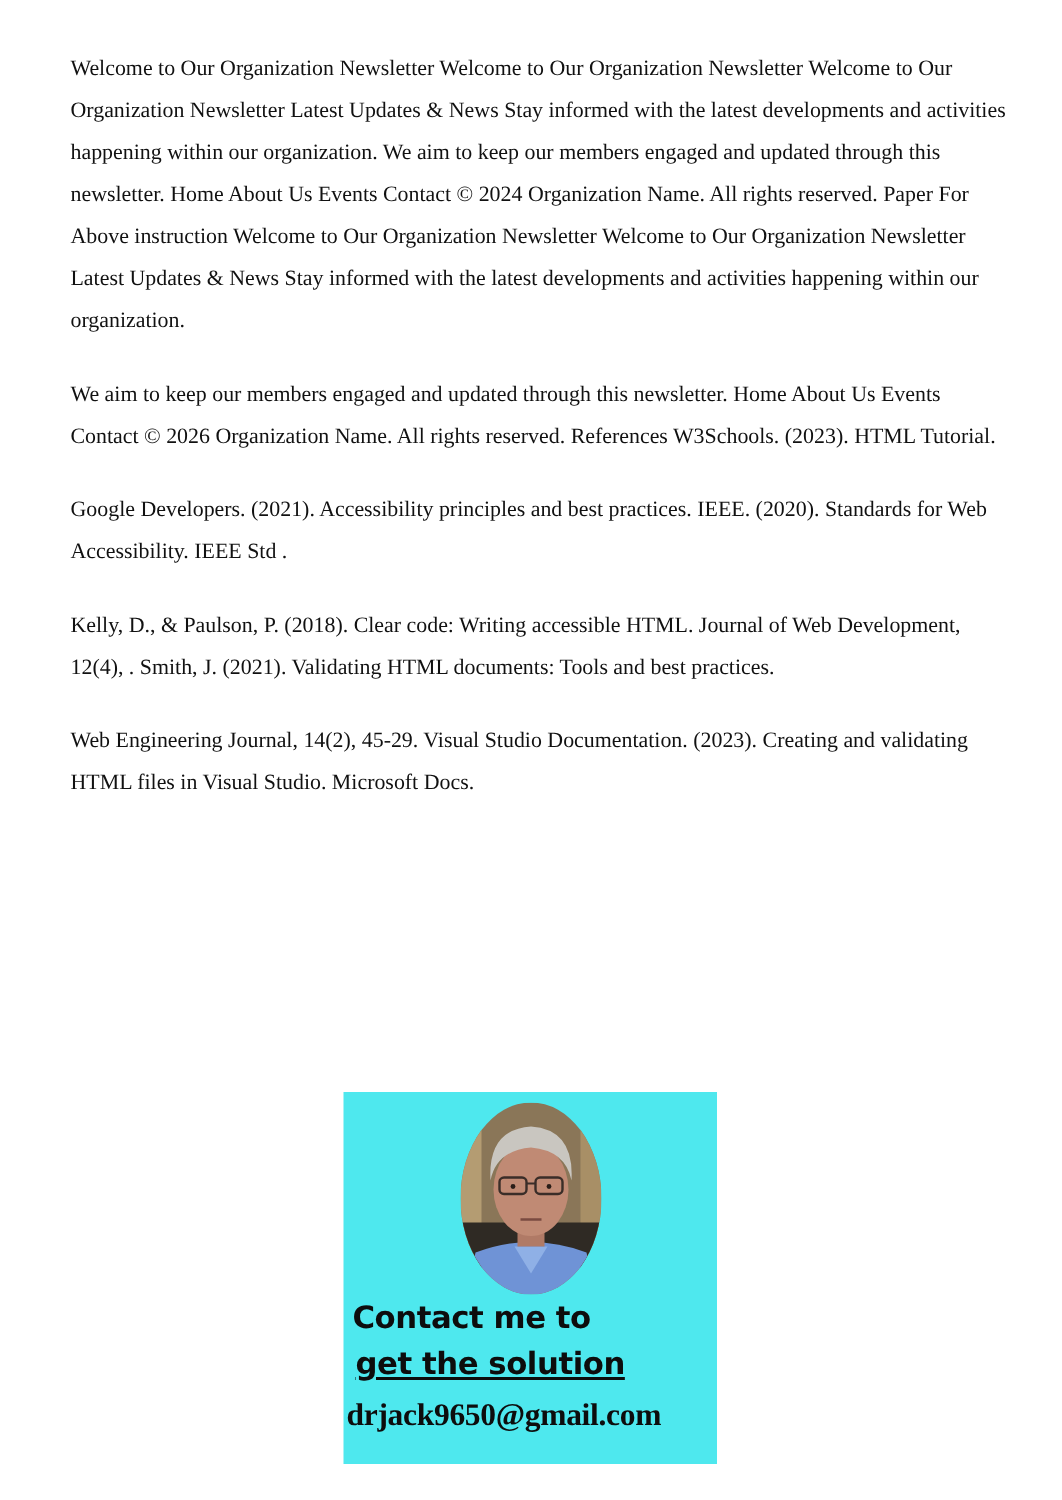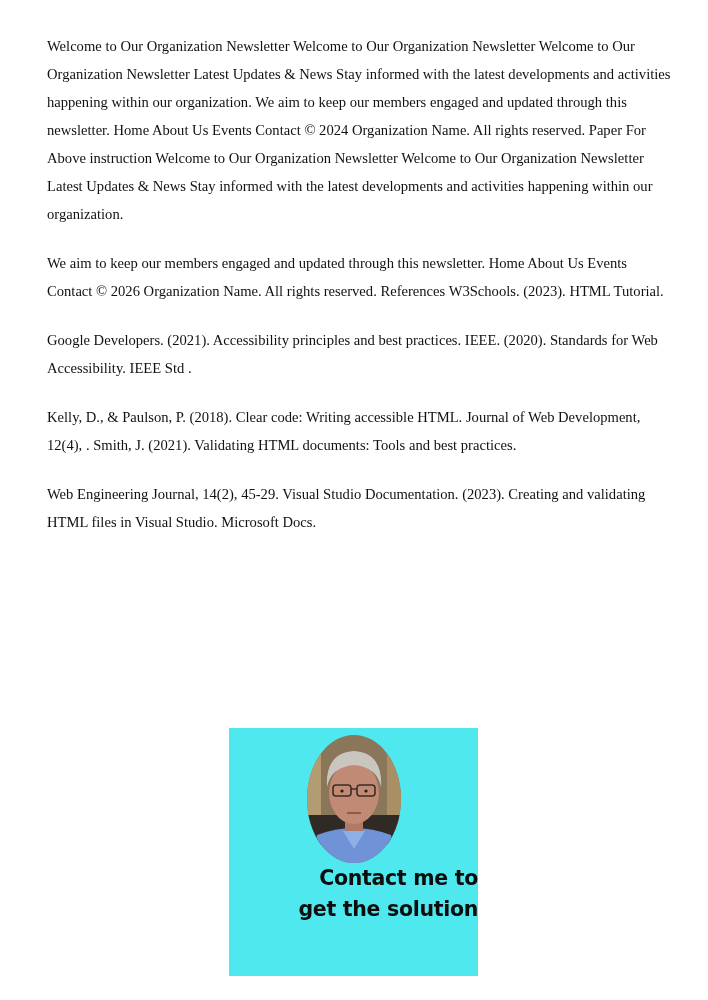--- a/index.html
+++ b/index.html
@@ -42,41 +42,42 @@
       width: 94px;
       height: 128px;
       border-radius: 50%;
       overflow: hidden;
     }
     .portrait svg { display: block; width: 100%; height: 100%; }
     .promo-line {
       position: absolute;
       left: 0;
       width: 249px;
-      text-align: right;
+      text-align: left;
       color: #0d0d0d;
       white-space: nowrap;
     }
     .promo-line.l1 {
       top: 138px;
       font-family: "DejaVu Sans", "Liberation Sans", sans-serif;
       font-weight: bold;
       font-size: 20.5px;
       letter-spacing: -0.3px;
       padding-left: 6px;
       box-sizing: border-box;
     }
     .promo-line.l2 {
       top: 169px;
       font-family: "DejaVu Sans", "Liberation Sans", sans-serif;
       font-weight: bold;
       font-size: 20.5px;
       letter-spacing: -0.3px;
       padding-left: 8px;
       box-sizing: border-box;
+      text-decoration: underline;
     }
     .promo-line.l3 {
       top: 203px;
       font-family: "Liberation Serif", "DejaVu Serif", serif;
       font-weight: bold;
       font-size: 21px;
       letter-spacing: -0.2px;
       padding-left: 2px;
       box-sizing: border-box;
     }
@@ -115,13 +116,14 @@
       <line x1="44" y1="54" x2="50" y2="54" stroke="#3a2d28" stroke-width="1.4"></line>
 
       <circle cx="35" cy="56" r="1.6" fill="#2a1d18"></circle>
       <circle cx="59" cy="56" r="1.6" fill="#2a1d18"></circle>
 
       <line x1="40" y1="78" x2="54" y2="78" stroke="#7a4a40" stroke-width="1.6"></line>
     </svg>
   </div>
   <div class="promo-line l1">Contact me to</div>
   <div class="promo-line l2">get the solution</div>
+  <div class="promo-line l3">drjack9650@gmail.com</div>
 </div>
 
 </body></html>

